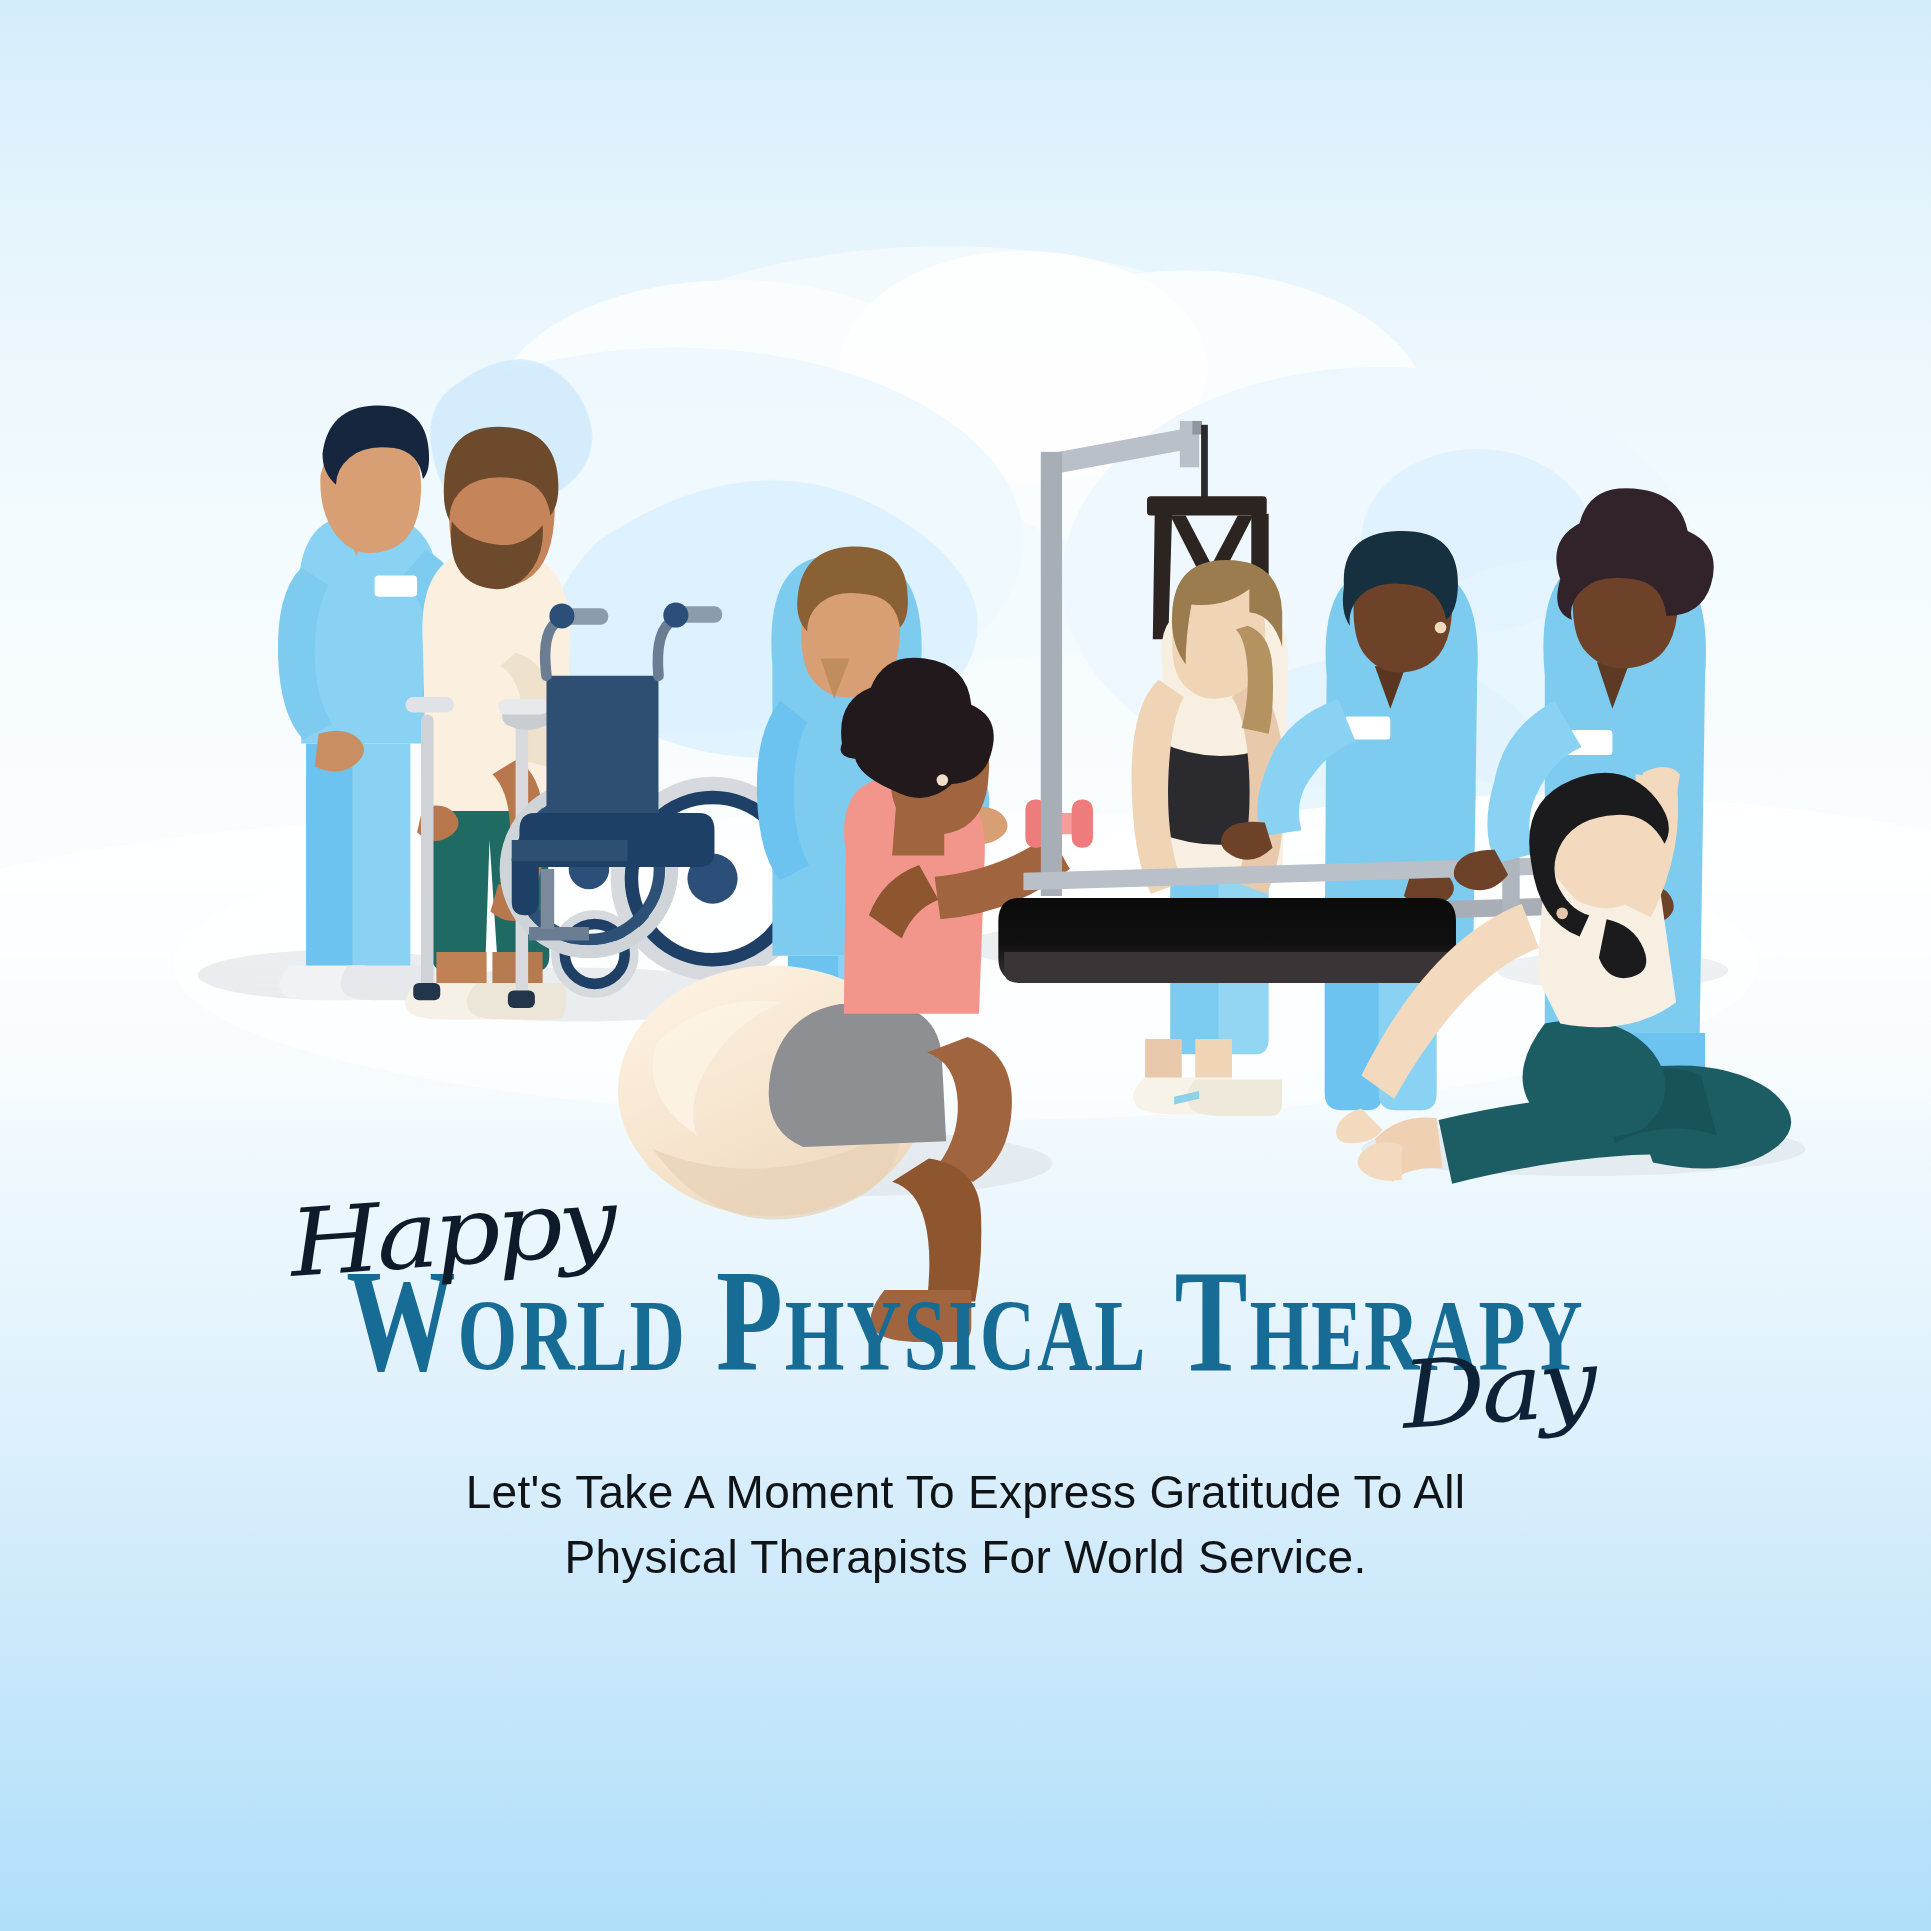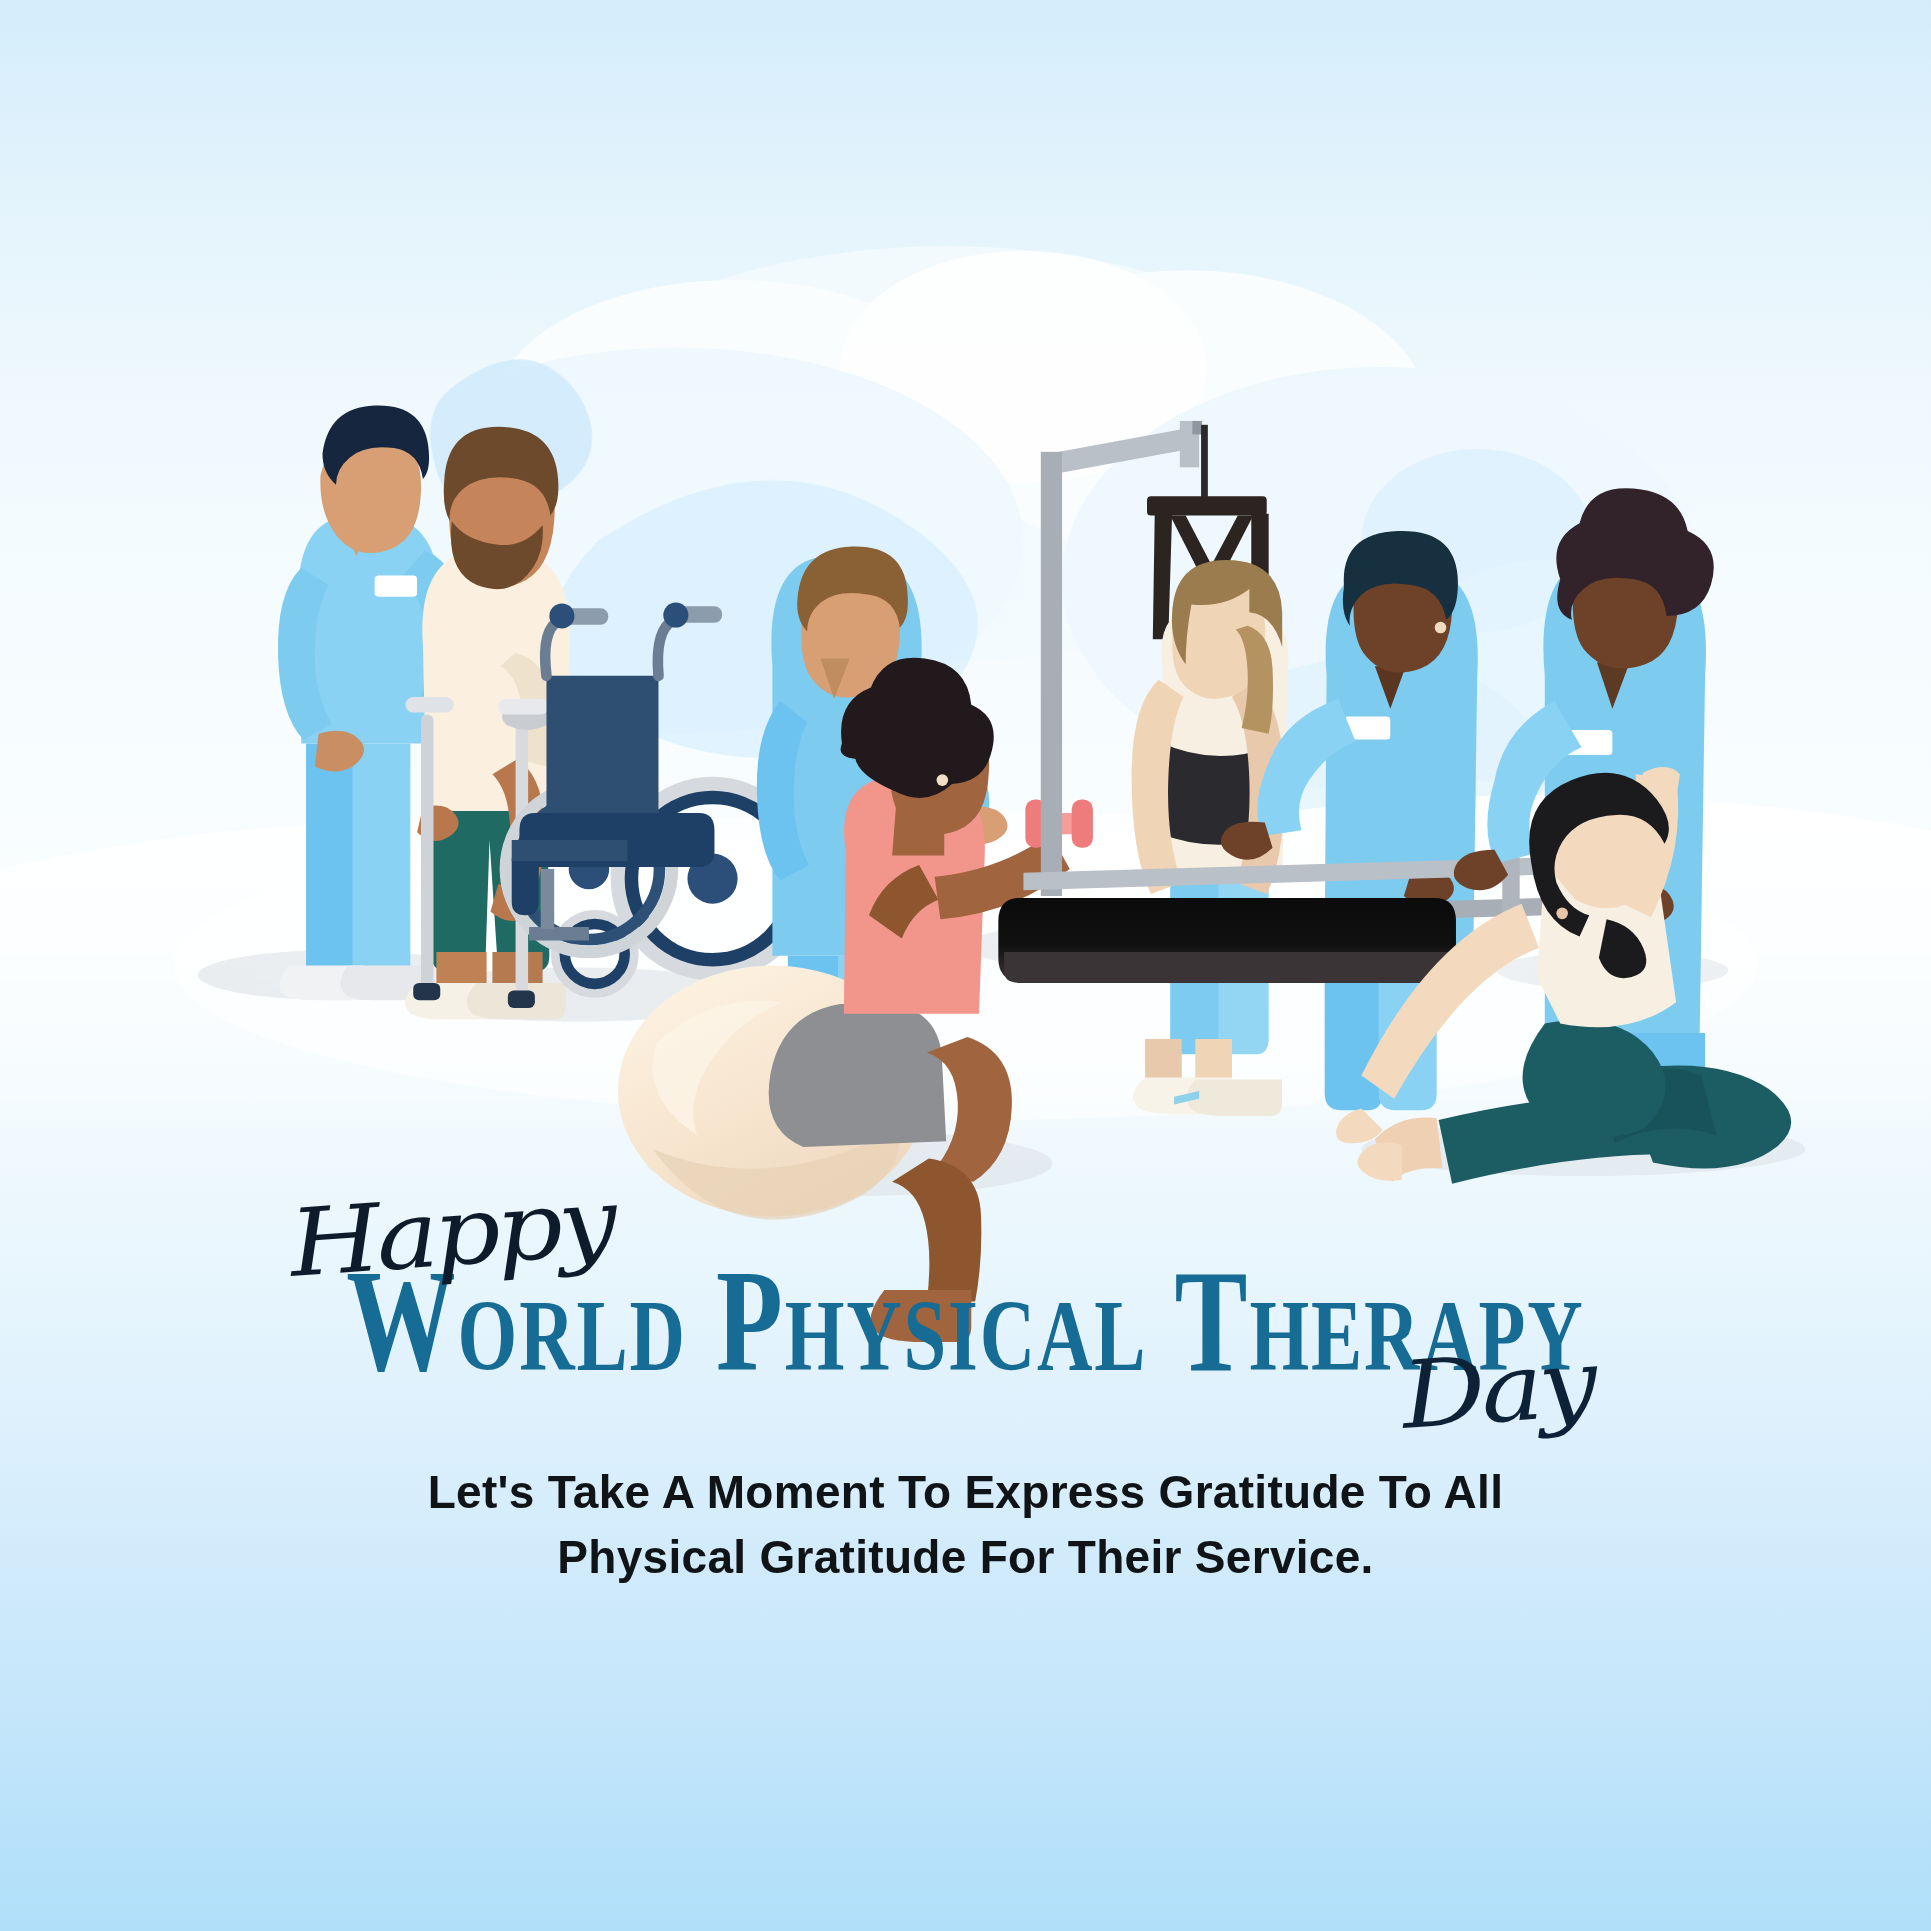--- a/index.html
+++ b/index.html
@@ -68,21 +68,20 @@
     letter-spacing:-3.9px;
     z-index:7;
   }
 
   #subtitle {
     top:1460px;
     font-size:46px;
     color:#111417;
     line-height:1.42;
     letter-spacing:0.3px;
-    font-weight:bold;
   }
   #subtitle .ln { display:block; }
 </style>
 </head>
 <body>
 
 <div id="stage">
 
   <svg class="layer" viewBox="0 0 2000 2000" width="1931" height="1931" aria-hidden="true">
     <defs>
@@ -417,17 +416,17 @@
   </svg>
 
   <div id="script-happy">Happy</div>
 
   <div class="poster-text" id="title-main">World Physical Therapy</div>
 
   <div id="script-day">Day</div>
 
   <div class="poster-text" id="subtitle">
     <span class="ln">Let's Take A Moment To Express Gratitude To All</span>
-    <span class="ln">Physical Gratitude For Their Service.</span>
+    <span class="ln">Physical Therapists For World Service.</span>
   </div>
 
 </div>
 
 
 </body></html>

